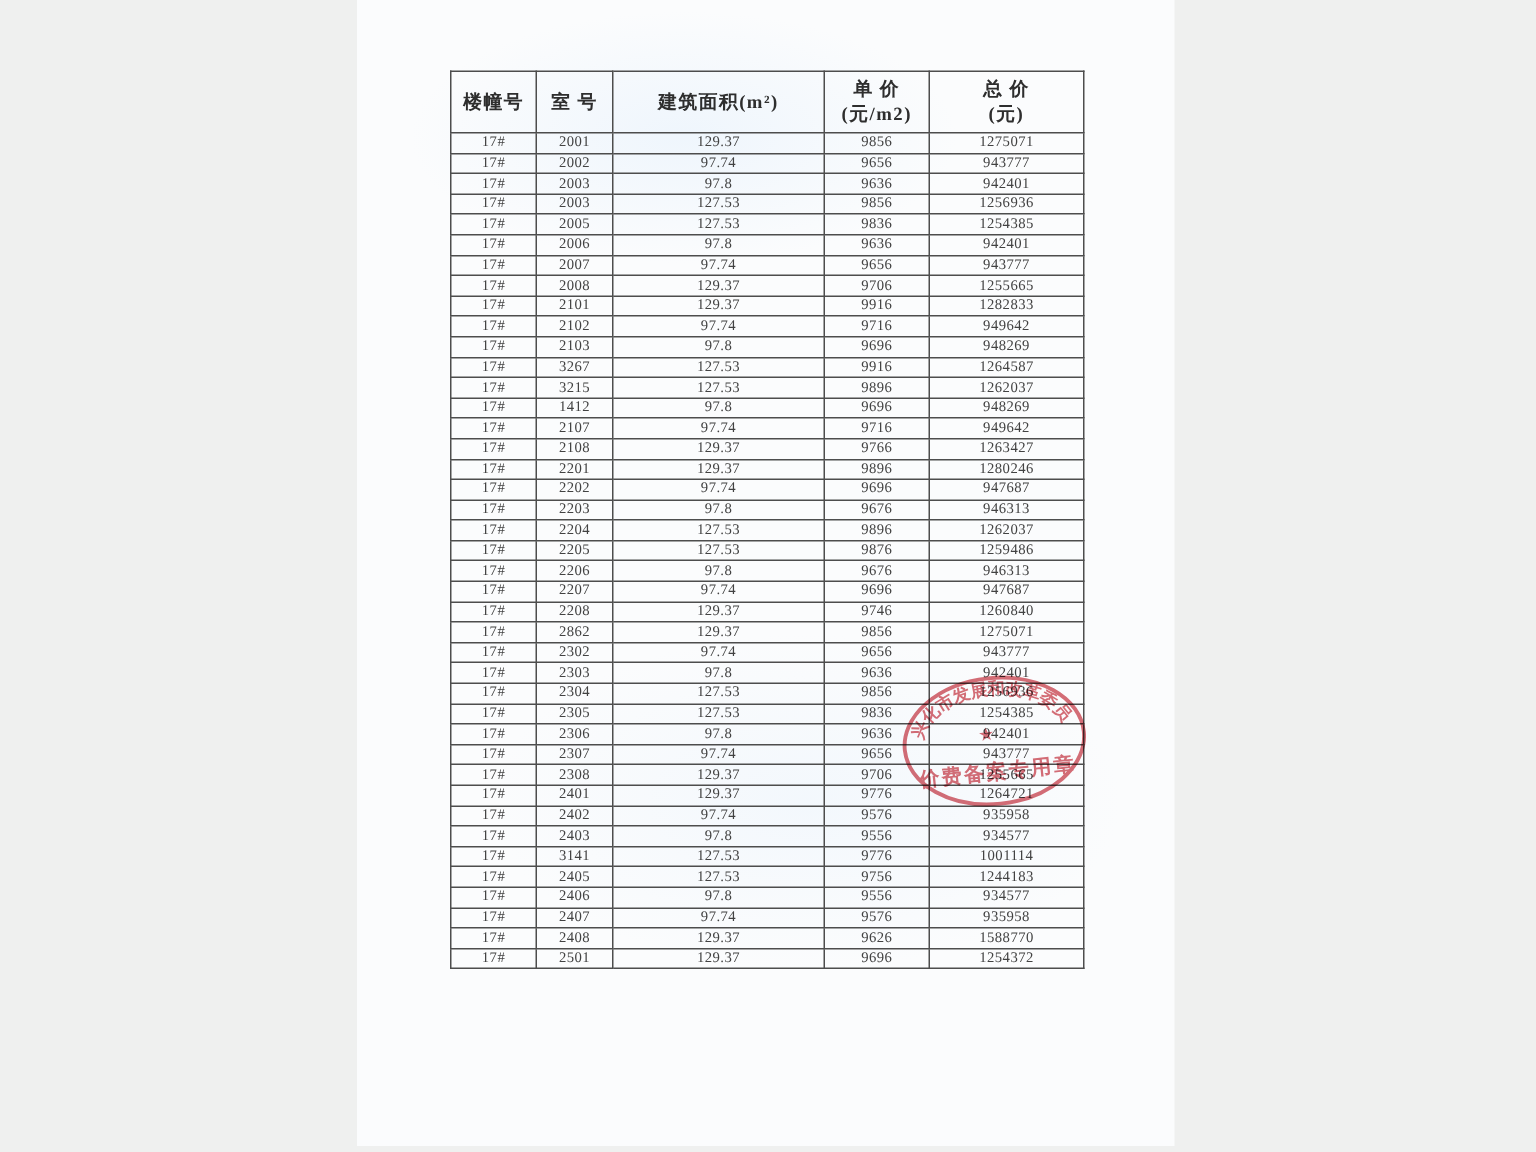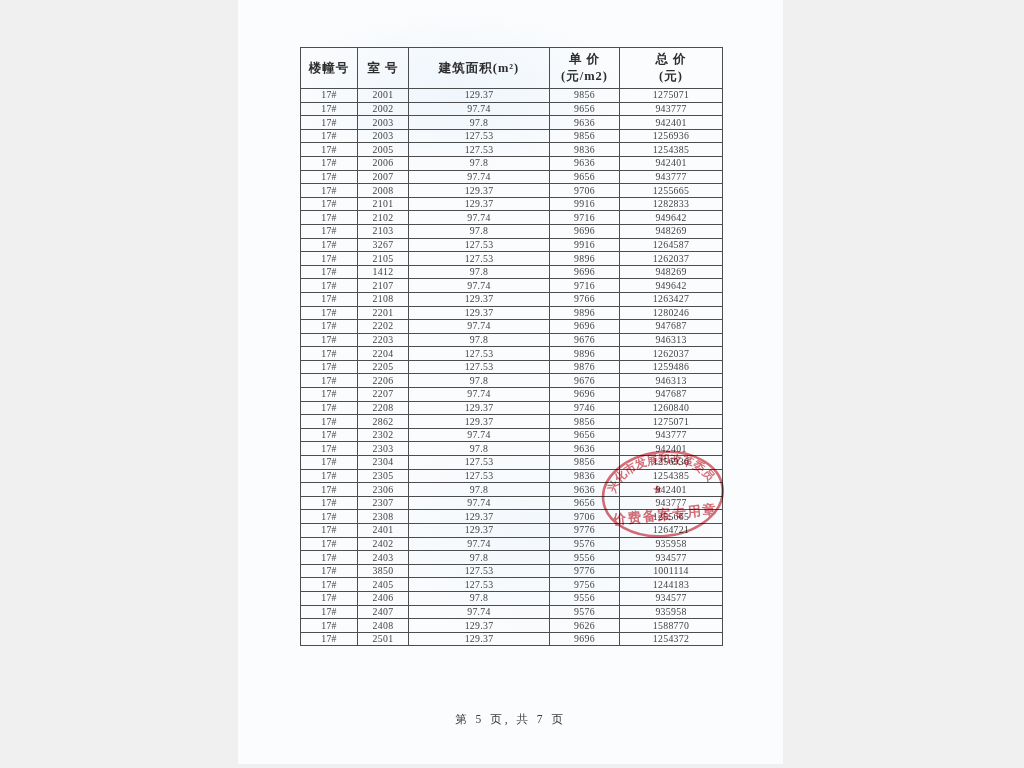--- a/index.html
+++ b/index.html
@@ -176,21 +176,21 @@
         </tr>
         <tr>
           <td>17#</td>
           <td>3267</td>
           <td>127.53</td>
           <td>9916</td>
           <td>1264587</td>
         </tr>
         <tr>
           <td>17#</td>
-          <td>2105</td>
+          <td>3215</td>
           <td>127.53</td>
           <td>9896</td>
           <td>1262037</td>
         </tr>
         <tr>
           <td>17#</td>
           <td>1412</td>
           <td>97.8</td>
           <td>9696</td>
           <td>948269</td>
@@ -337,21 +337,21 @@
         </tr>
         <tr>
           <td>17#</td>
           <td>2403</td>
           <td>97.8</td>
           <td>9556</td>
           <td>934577</td>
         </tr>
         <tr>
           <td>17#</td>
-          <td>3850</td>
+          <td>3141</td>
           <td>127.53</td>
           <td>9776</td>
           <td>1001114</td>
         </tr>
         <tr>
           <td>17#</td>
           <td>2405</td>
           <td>127.53</td>
           <td>9756</td>
           <td>1244183</td>
@@ -392,15 +392,14 @@
       <ellipse cx="75" cy="54" rx="60" ry="42" fill="none" stroke-width="2.6" stroke="#cc4550"></ellipse>
       <path id="stamp-arc" d="M 27.7 48.6 A 48 31 0 0 1 122.3 48.6" fill="none"></path>
       <text font-size="11.5" font-weight="600" fill="#cc4550">
         <textPath href="#stamp-arc" startOffset="0" textLength="124">兴化市发展和改革委员会</textPath>
       </text>
       <text x="70" y="53" font-size="12" text-anchor="middle" fill="#cc4550">★</text>
       <text x="75" y="79" font-size="13.5" font-weight="600" text-anchor="middle" letter-spacing="1.5" fill="#cc4550">价费备案专用章</text>
     </svg>
   </div>
 
-  <div class="footer">第 5 页, 共 7 页</div>
 
 </div>
 
 </body></html>

